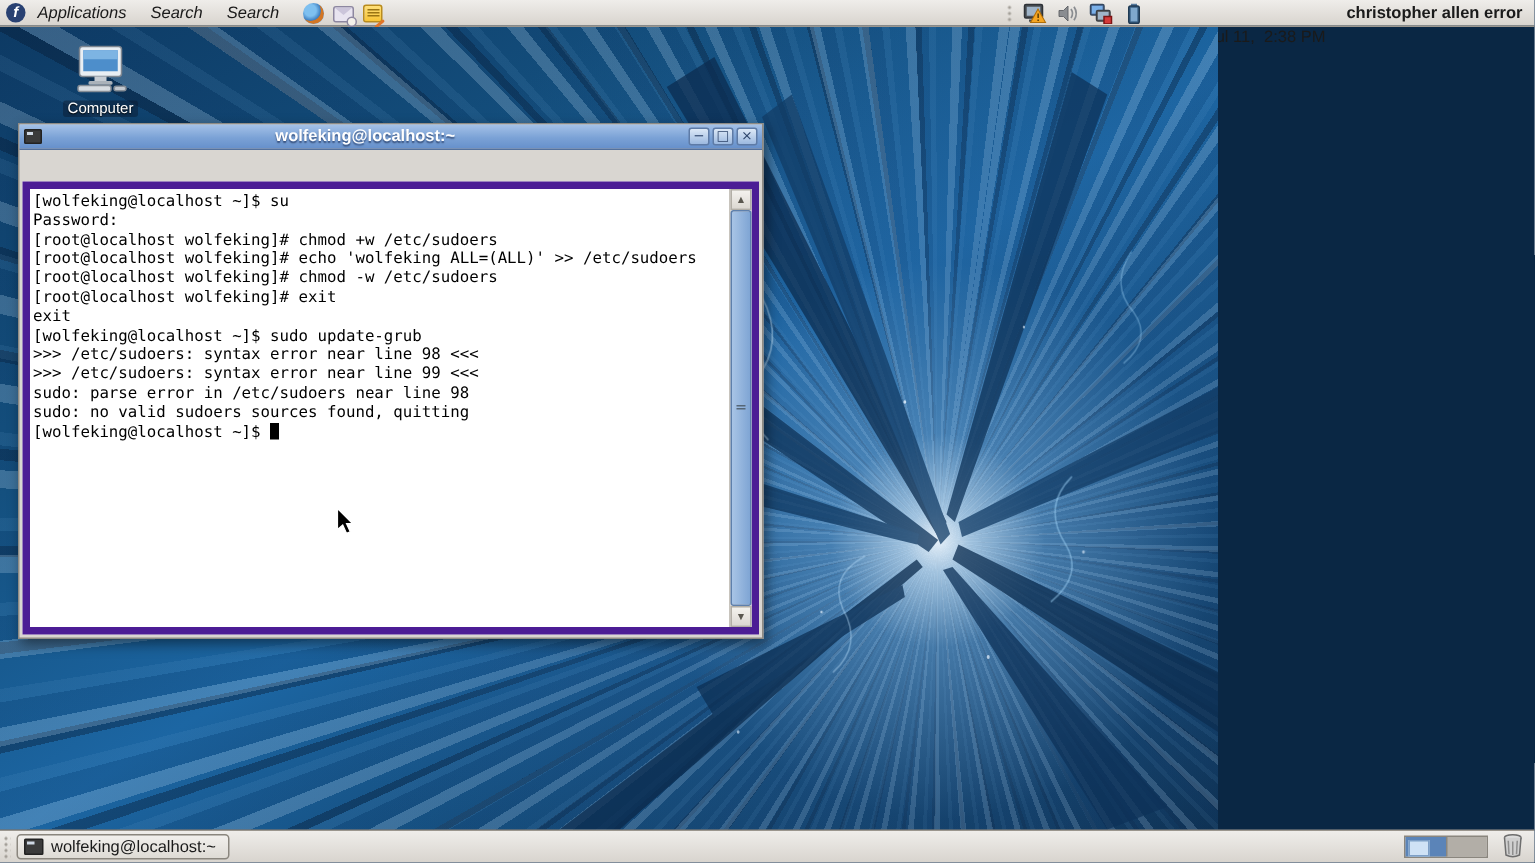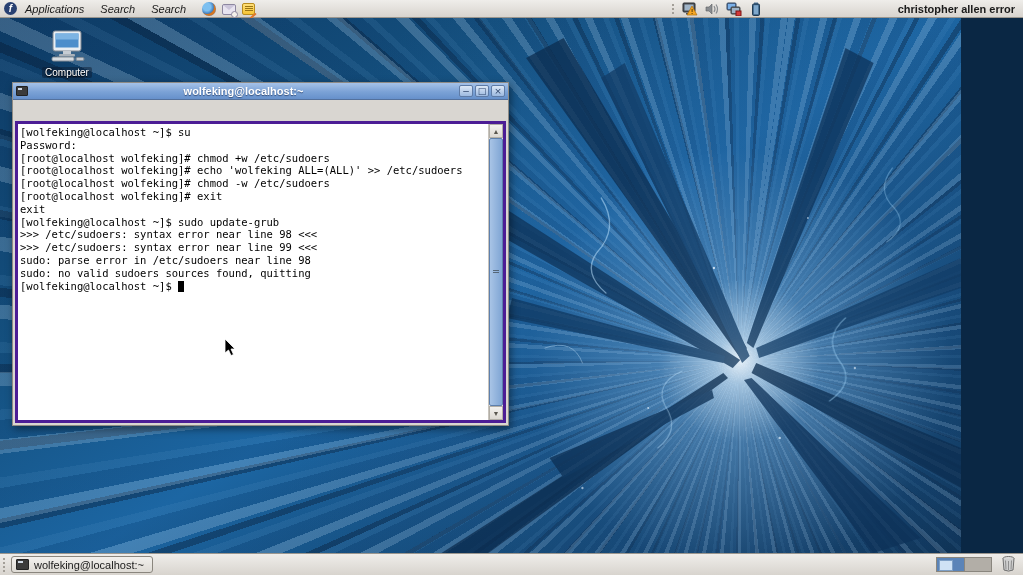--- a/index.html
+++ b/index.html
@@ -34,21 +34,21 @@
 
   .panel-top .right { margin-left:auto; display:flex; align-items:center; height:100%; }
   .tray-handle { width:4px; height:12px; margin-right:4px;
     background-image:radial-gradient(circle, #a39f98 1px, transparent 1.1px); background-size:4px 4px; }
   .tray-icon { width:16px; height:14px; margin:0 3px; position:relative; }
   .clock { padding:0 10px 0 14px; white-space:pre;margin-top:32px; }
   .user-name { font-weight:bold; padding:0 8px 0 4px; white-space:nowrap; }
 
   
   .desktop {
-    position:absolute; left:0; top:18px; width:961px; height:535px; overflow:hidden;
+    position:absolute; left:0; top:18px; width:812px; height:535px; overflow:hidden;
     background:
       radial-gradient(circle at 77% 64%, rgba(240,248,255,0.95) 0, rgba(185,215,240,0.85) 3%, rgba(110,165,215,0.55) 10%, rgba(40,100,160,0.30) 26%, rgba(10,45,85,0) 58%),
       repeating-conic-gradient(from 8deg at 77% 64%, rgba(205,230,250,0.22) 0deg 1.1deg, rgba(15,55,100,0.16) 1.1deg 2.6deg, rgba(120,175,220,0.10) 2.6deg 3.4deg, transparent 3.4deg 5.2deg),
       repeating-conic-gradient(from 33deg at 77% 64%, rgba(6,24,48,0.38) 0deg 0.7deg, transparent 0.7deg 5.9deg),
       linear-gradient(148deg, #0d3a64 0%, #14507f 30%, #1c66a3 52%, #12446f 76%, #082541 100%);
   }
   .shards { position:absolute; left:0; top:0; width:100%; height:100%; }
 
   
   .desk-icon { position:absolute; left:36px; top:12px; width:62px; text-align:center; }
@@ -65,21 +65,21 @@
   .titlebar .win-icon { width:12px; height:10px; background:#3b3b3b; border:1px solid #222; border-radius:1px; position:relative; }
   .titlebar .win-icon:before { content:""; position:absolute; left:1px; top:1px; width:4px; height:2px; background:#cfd8e4; }
   .title-text { flex:1; text-align:center; font-size:11px; font-weight:bold; color:#fff; text-shadow:0 1px 1px rgba(30,50,90,.7); }
   .win-buttons { display:flex; gap:2px; }
   .win-btn { width:14px; height:12px; border:1px solid #5e7ba6; border-radius:2px;
     background:linear-gradient(#dce8f6,#9cb9e0); font-size:9px; line-height:10px; text-align:center; color:#2e456b;
     font-family:"DejaVu Sans", sans-serif; }
   .menubar { height:19px; display:flex; align-items:center; background:#ece9e4; border-bottom:1px solid #c8c4bd;
     font-size:11px; color:#1a1a1a; padding-left:4px; }
   .menubar .mitem { padding:0 7px; }
-  .term-wrap { position:absolute; left:2px; top:38px; right:2px; bottom:2px; background:#fff; border:3px solid #4c1d95; display:flex; }
+  .term-wrap { position:absolute; left:2px; top:38px; right:2px; bottom:2px; background:#fff; border:5px solid #4c1d95; display:flex; }
   .term-screen { flex:1; padding:2px 1px 0 2px; font-family:"DejaVu Sans Mono", monospace; font-size:10.5px; line-height:12.8px;
     color:#000; white-space:pre; overflow:hidden; }
   .cursor-block { display:inline-block; width:6px; height:11px; background:#000; vertical-align:-2px; }
   .scrollbar { width:15px; background:#ece9e4; border-left:1px solid #c8c4bd; display:flex; flex-direction:column; }
   .sb-btn { height:14px; background:linear-gradient(#f4f2ee,#dcd8d2); border:1px solid #b2aea6; font-size:7px; color:#5a574f;
     display:flex; align-items:center; justify-content:center; }
   .sb-track { flex:1; padding:0; }
   .sb-thumb { height:100%; background:linear-gradient(90deg,#a8c4e6,#7fa5d4); border:1px solid #5e80ad; border-radius:2px; position:relative; }
   .sb-thumb:before { content:""; position:absolute; left:3px; right:3px; top:calc(50% - 2px); height:1px; background:#567; box-shadow:0 2px 0 #567; }
 

